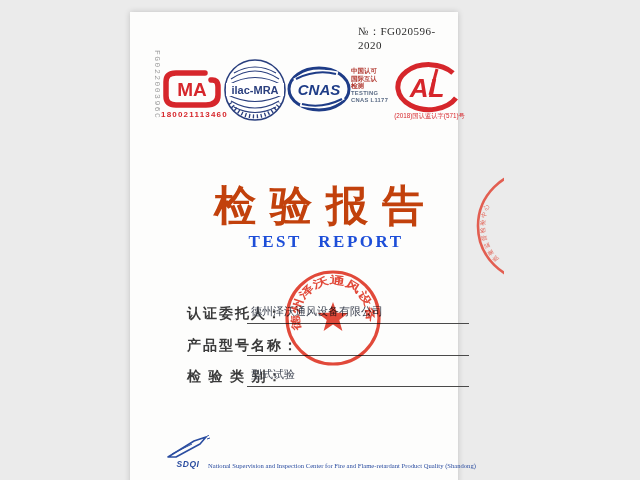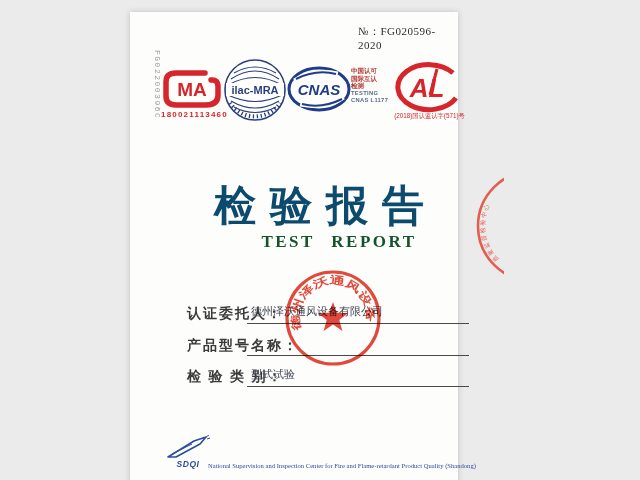--- a/index.html
+++ b/index.html
@@ -15,24 +15,24 @@
   
   .cma-number{left:31px;top:98px;width:62px;font-size:8px;color:#d6262b;letter-spacing:1.2px;
     font-family:"Liberation Sans",sans-serif;font-weight:bold;}
   .cnas-block{left:221px;top:55px;font-family:"Liberation Sans",sans-serif;line-height:7.6px;}
   .cnas-block .cn{font-size:6.5px;color:#b23b32;font-weight:bold;display:block;}
   .cnas-block .en{font-size:5.8px;color:#5a6b85;font-weight:bold;display:block;letter-spacing:.3px;}
   .cal-note{left:252px;top:100px;width:95px;font-size:6.3px;color:#d6262b;text-align:center;
     font-family:"Liberation Sans",sans-serif;}
   
   .title-cn{left:0;top:166px;width:378px;text-align:center;font-size:42px;font-weight:bold;
-    color:#0c4a6e;letter-spacing:14px;padding-left:14px;box-sizing:border-box;
+    color:#c2410c;letter-spacing:14px;padding-left:14px;box-sizing:border-box;
     font-family:"Liberation Sans","DejaVu Sans",sans-serif;}
   .title-en{left:0;top:220px;width:378px;text-align:center;font-size:17px;font-weight:bold;
-    color:#14532d;letter-spacing:2.5px;word-spacing:10px;padding-left:20px;}
+    color:#1d4ed8;letter-spacing:2.5px;word-spacing:10px;padding-left:7px;}
   
   .field-label{left:57px;font-size:14px;color:#3a3a3a;letter-spacing:2px;font-weight:bold;}
   .field-value{left:121px;font-size:11px;color:#3c4250;white-space:nowrap;}
   .field-line{left:117px;width:222px;height:0;border-bottom:1px solid #4a4a4a;}
   
   .stamp-main{left:148px;top:251px;mix-blend-mode:multiply;opacity:.88;}
   .stamp-edge{left:328px;top:152px;width:46px;height:122px;overflow:hidden;opacity:.75;}
   
   .footer-cn{left:80px;top:427px;font-size:14.5px;font-weight:bold;color:#2b4da0;
     letter-spacing:.5px;font-family:"Liberation Sans","DejaVu Sans",sans-serif;white-space:nowrap;}

